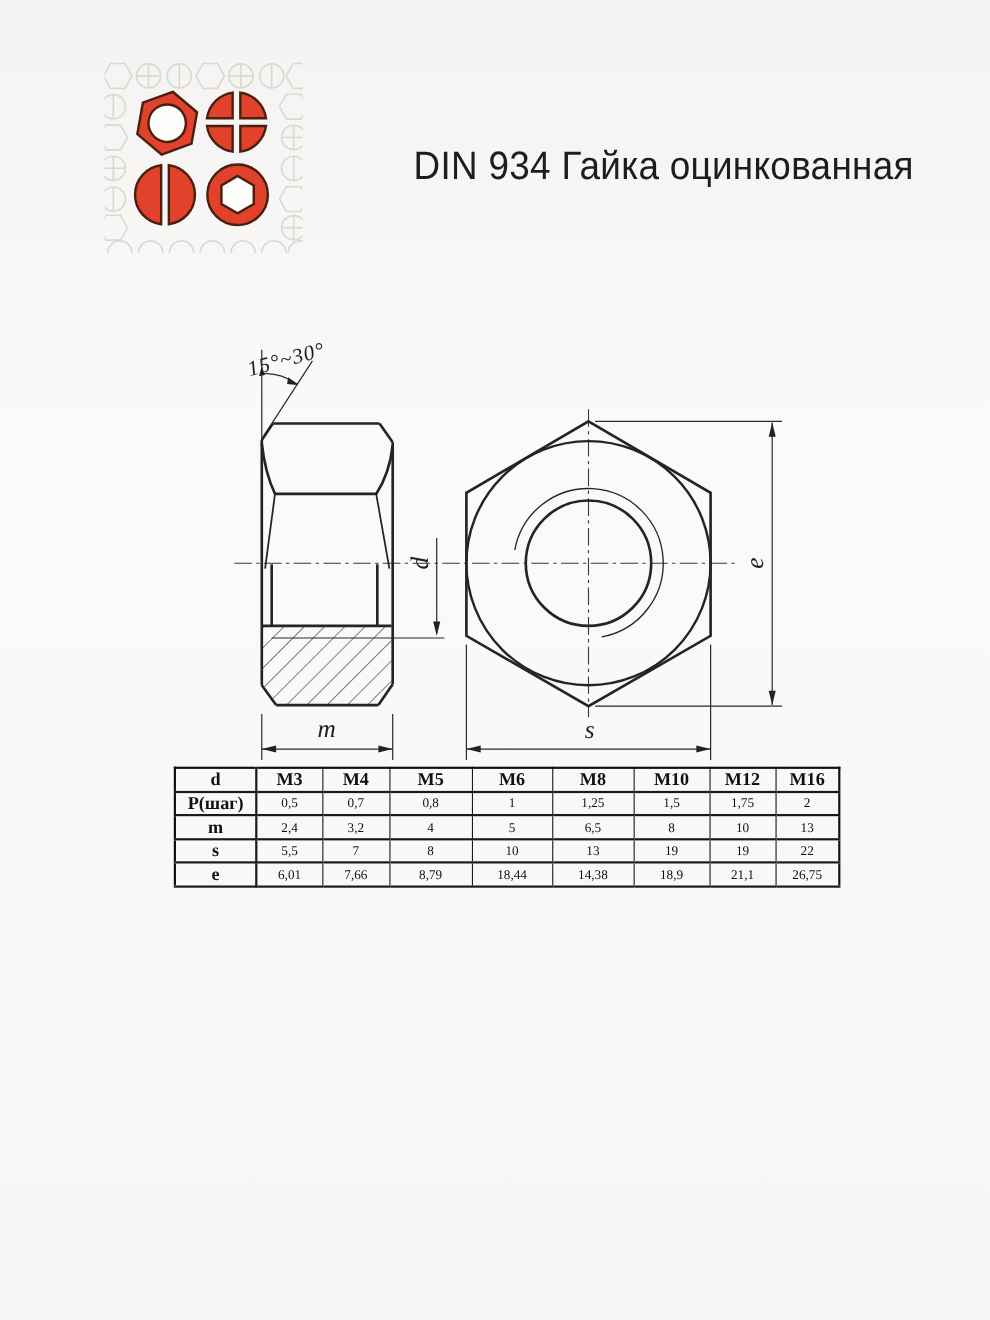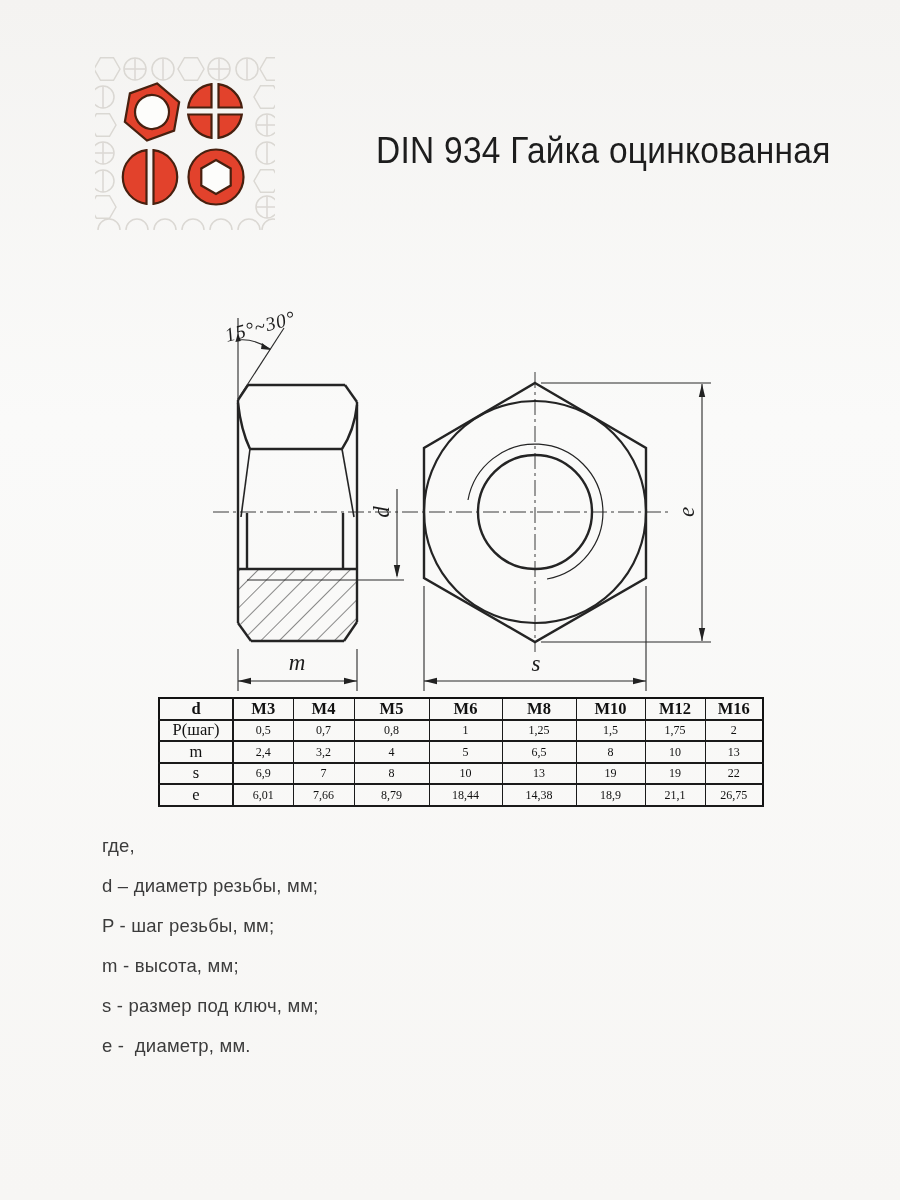--- a/index.html
+++ b/index.html
@@ -23,21 +23,21 @@
     width:604px;border-collapse:collapse;table-layout:fixed;
     border:2.5px solid #121212;
     font-family:"Liberation Serif",serif;color:#111;
   }
   table.dims td{
     border:1.3px solid #1a1a1a;
     border-bottom-width:2px;
     text-align:center;vertical-align:middle;
     height:19.5px;padding:0;font-size:12px;line-height:1;
   }
-  table.dims td.lbl{font-weight:normal;border-right-width:2.2px;font-size:16.5px;}
+  table.dims td.lbl{font-weight:bold;border-right-width:2.2px;font-size:16.5px;}
   table.dims tr.hdr td{font-weight:bold;font-size:16.5px;border-bottom-width:2.2px;}
   .legend{position:absolute;left:102px;top:836px;color:#3c3c3c;
     font-size:18.5px;letter-spacing:.2px;}
   .legend div{margin:0 0 21px 0;line-height:19px;white-space:pre;}
 </style>
 </head>
 <body>
 
 <div class="page">
 
@@ -228,21 +228,21 @@
       <td>3,2</td>
       <td>4</td>
       <td>5</td>
       <td>6,5</td>
       <td>8</td>
       <td>10</td>
       <td>13</td>
     </tr>
     <tr>
       <td class="lbl">s</td>
-      <td>6,9</td>
+      <td>5,5</td>
       <td>7</td>
       <td>8</td>
       <td>10</td>
       <td>13</td>
       <td>19</td>
       <td>19</td>
       <td>22</td>
     </tr>
     <tr>
       <td class="lbl">e</td>
@@ -251,22 +251,14 @@
       <td>8,79</td>
       <td>18,44</td>
       <td>14,38</td>
       <td>18,9</td>
       <td>21,1</td>
       <td>26,75</td>
     </tr>
   </tbody>
     </table>
 
-  <div class="legend">
-    <div>где,</div>
-    <div>d – диаметр резьбы, мм;</div>
-    <div>P - шаг резьбы, мм;</div>
-    <div>m - высота, мм;</div>
-    <div>s - размер под ключ, мм;</div>
-    <div>e -  диаметр, мм.</div>
-  </div>
 
 </div>
 
 </body></html>

